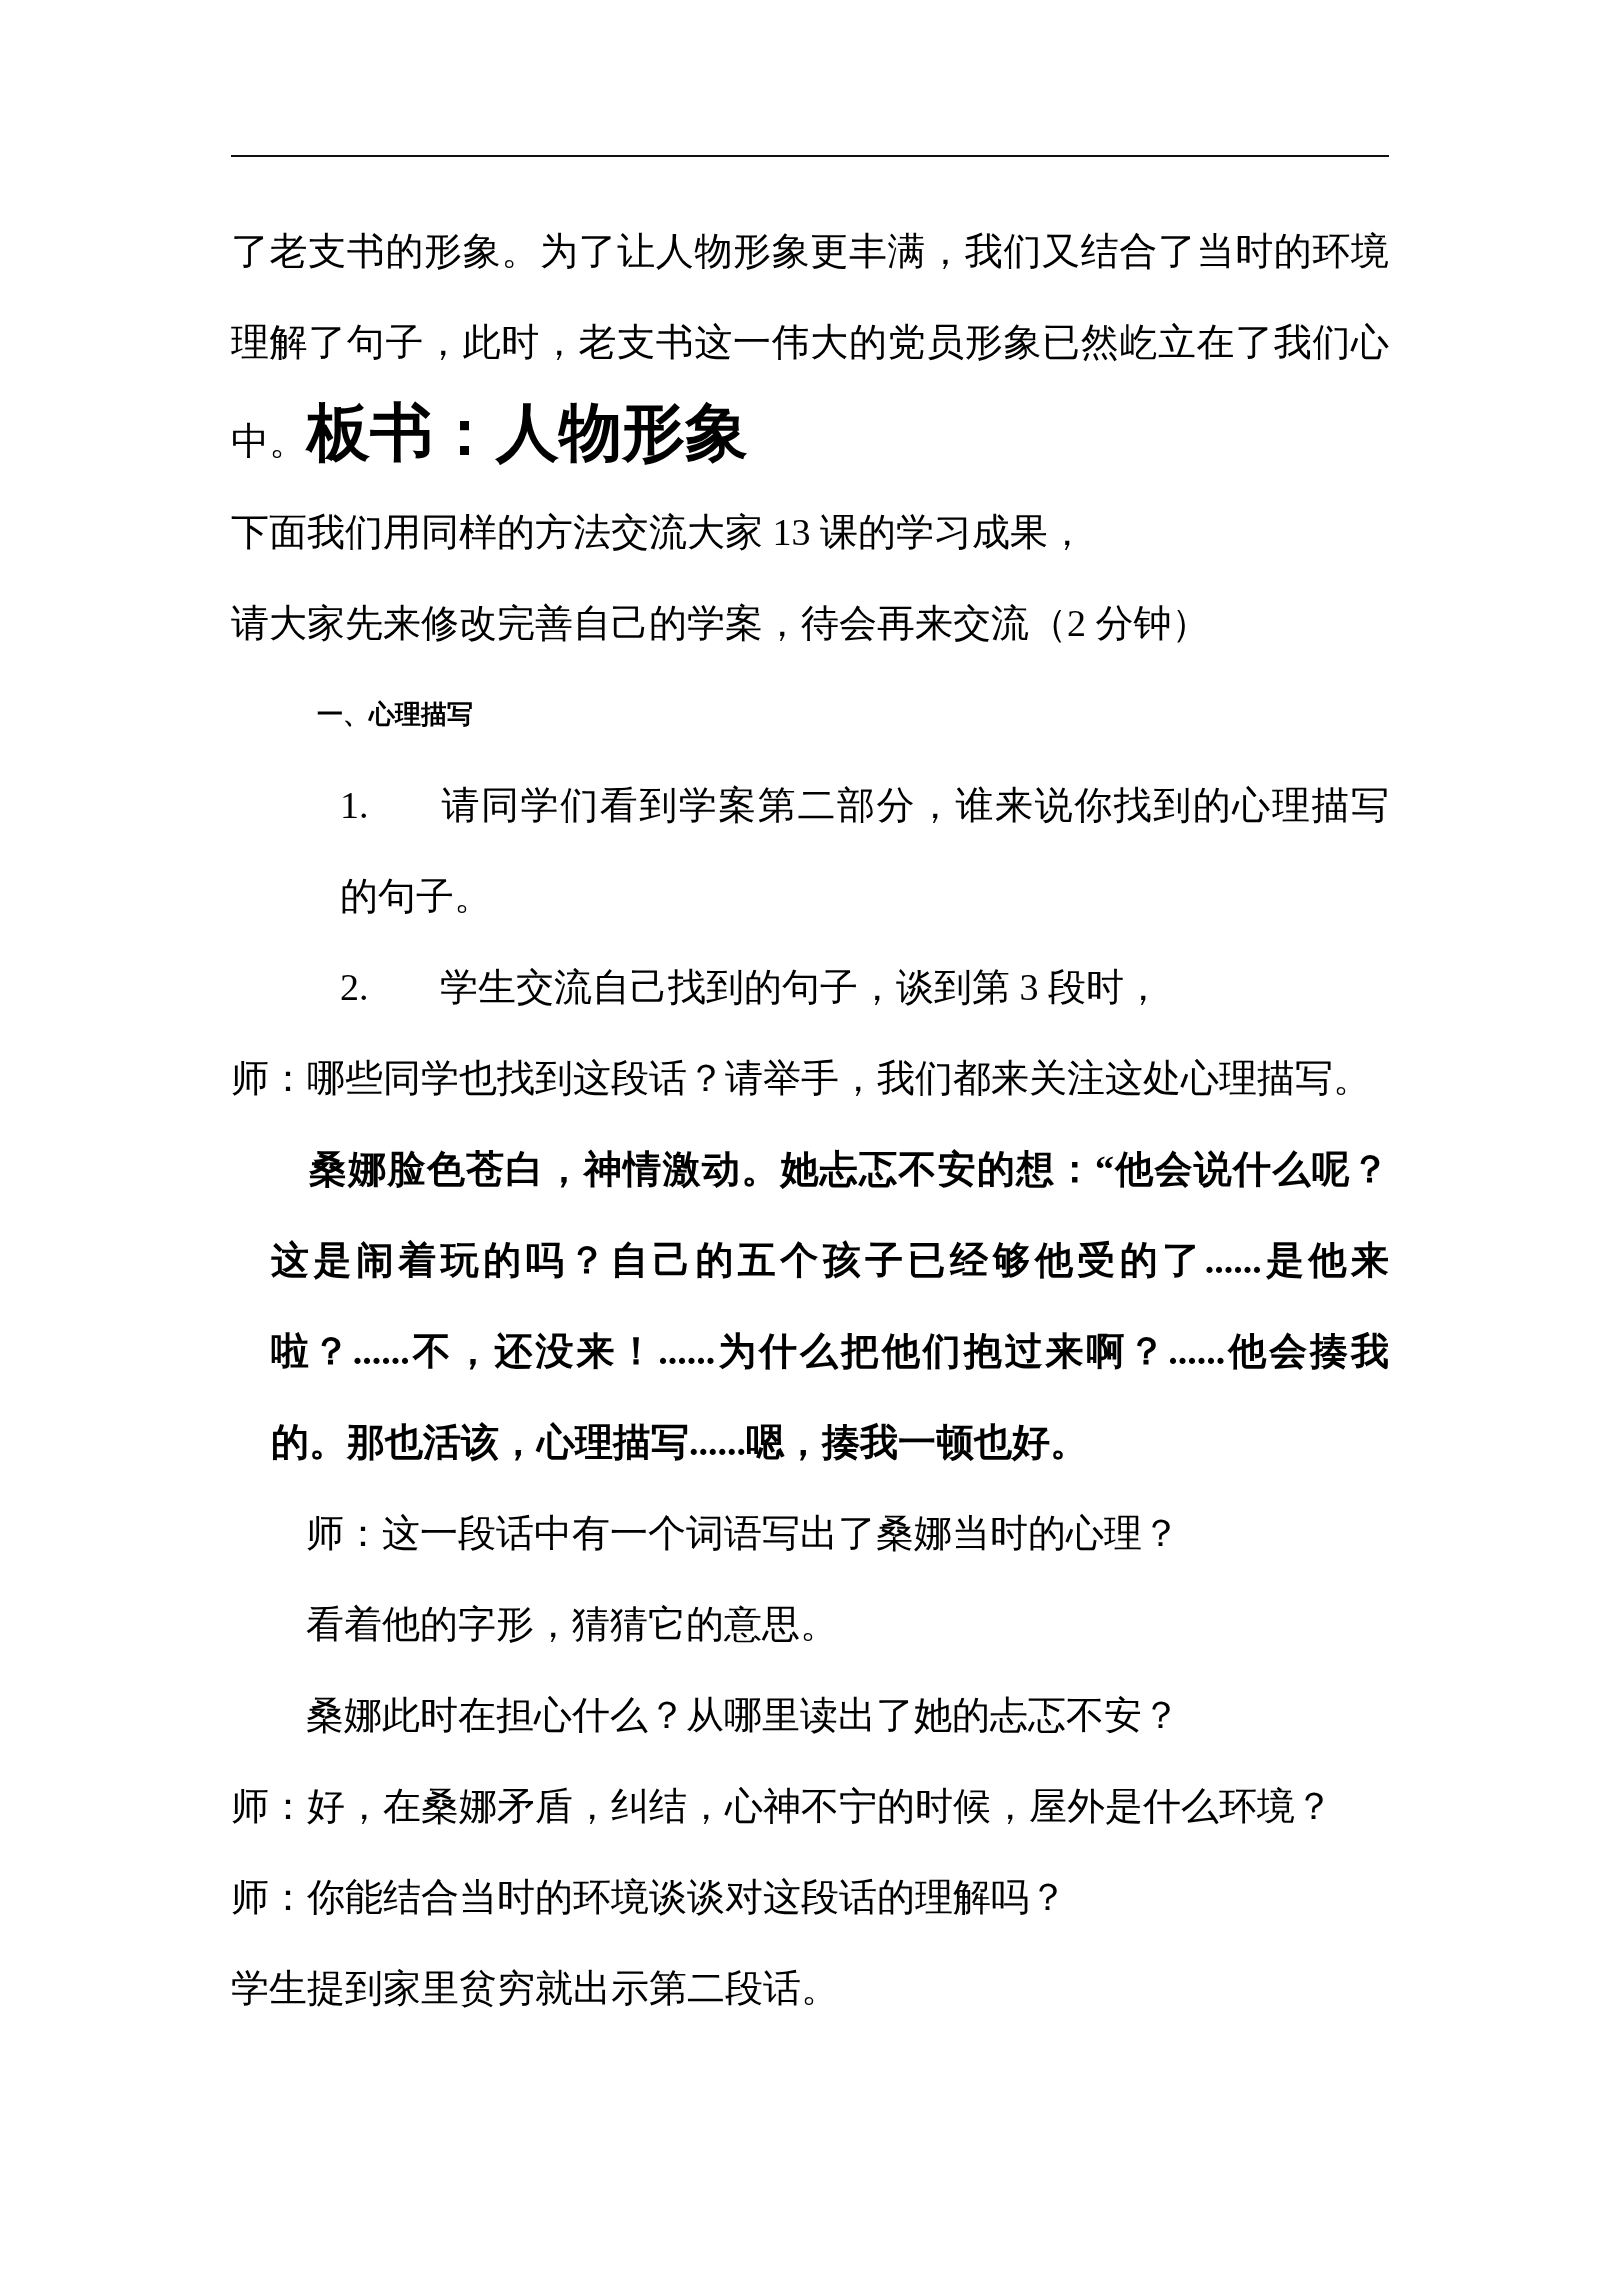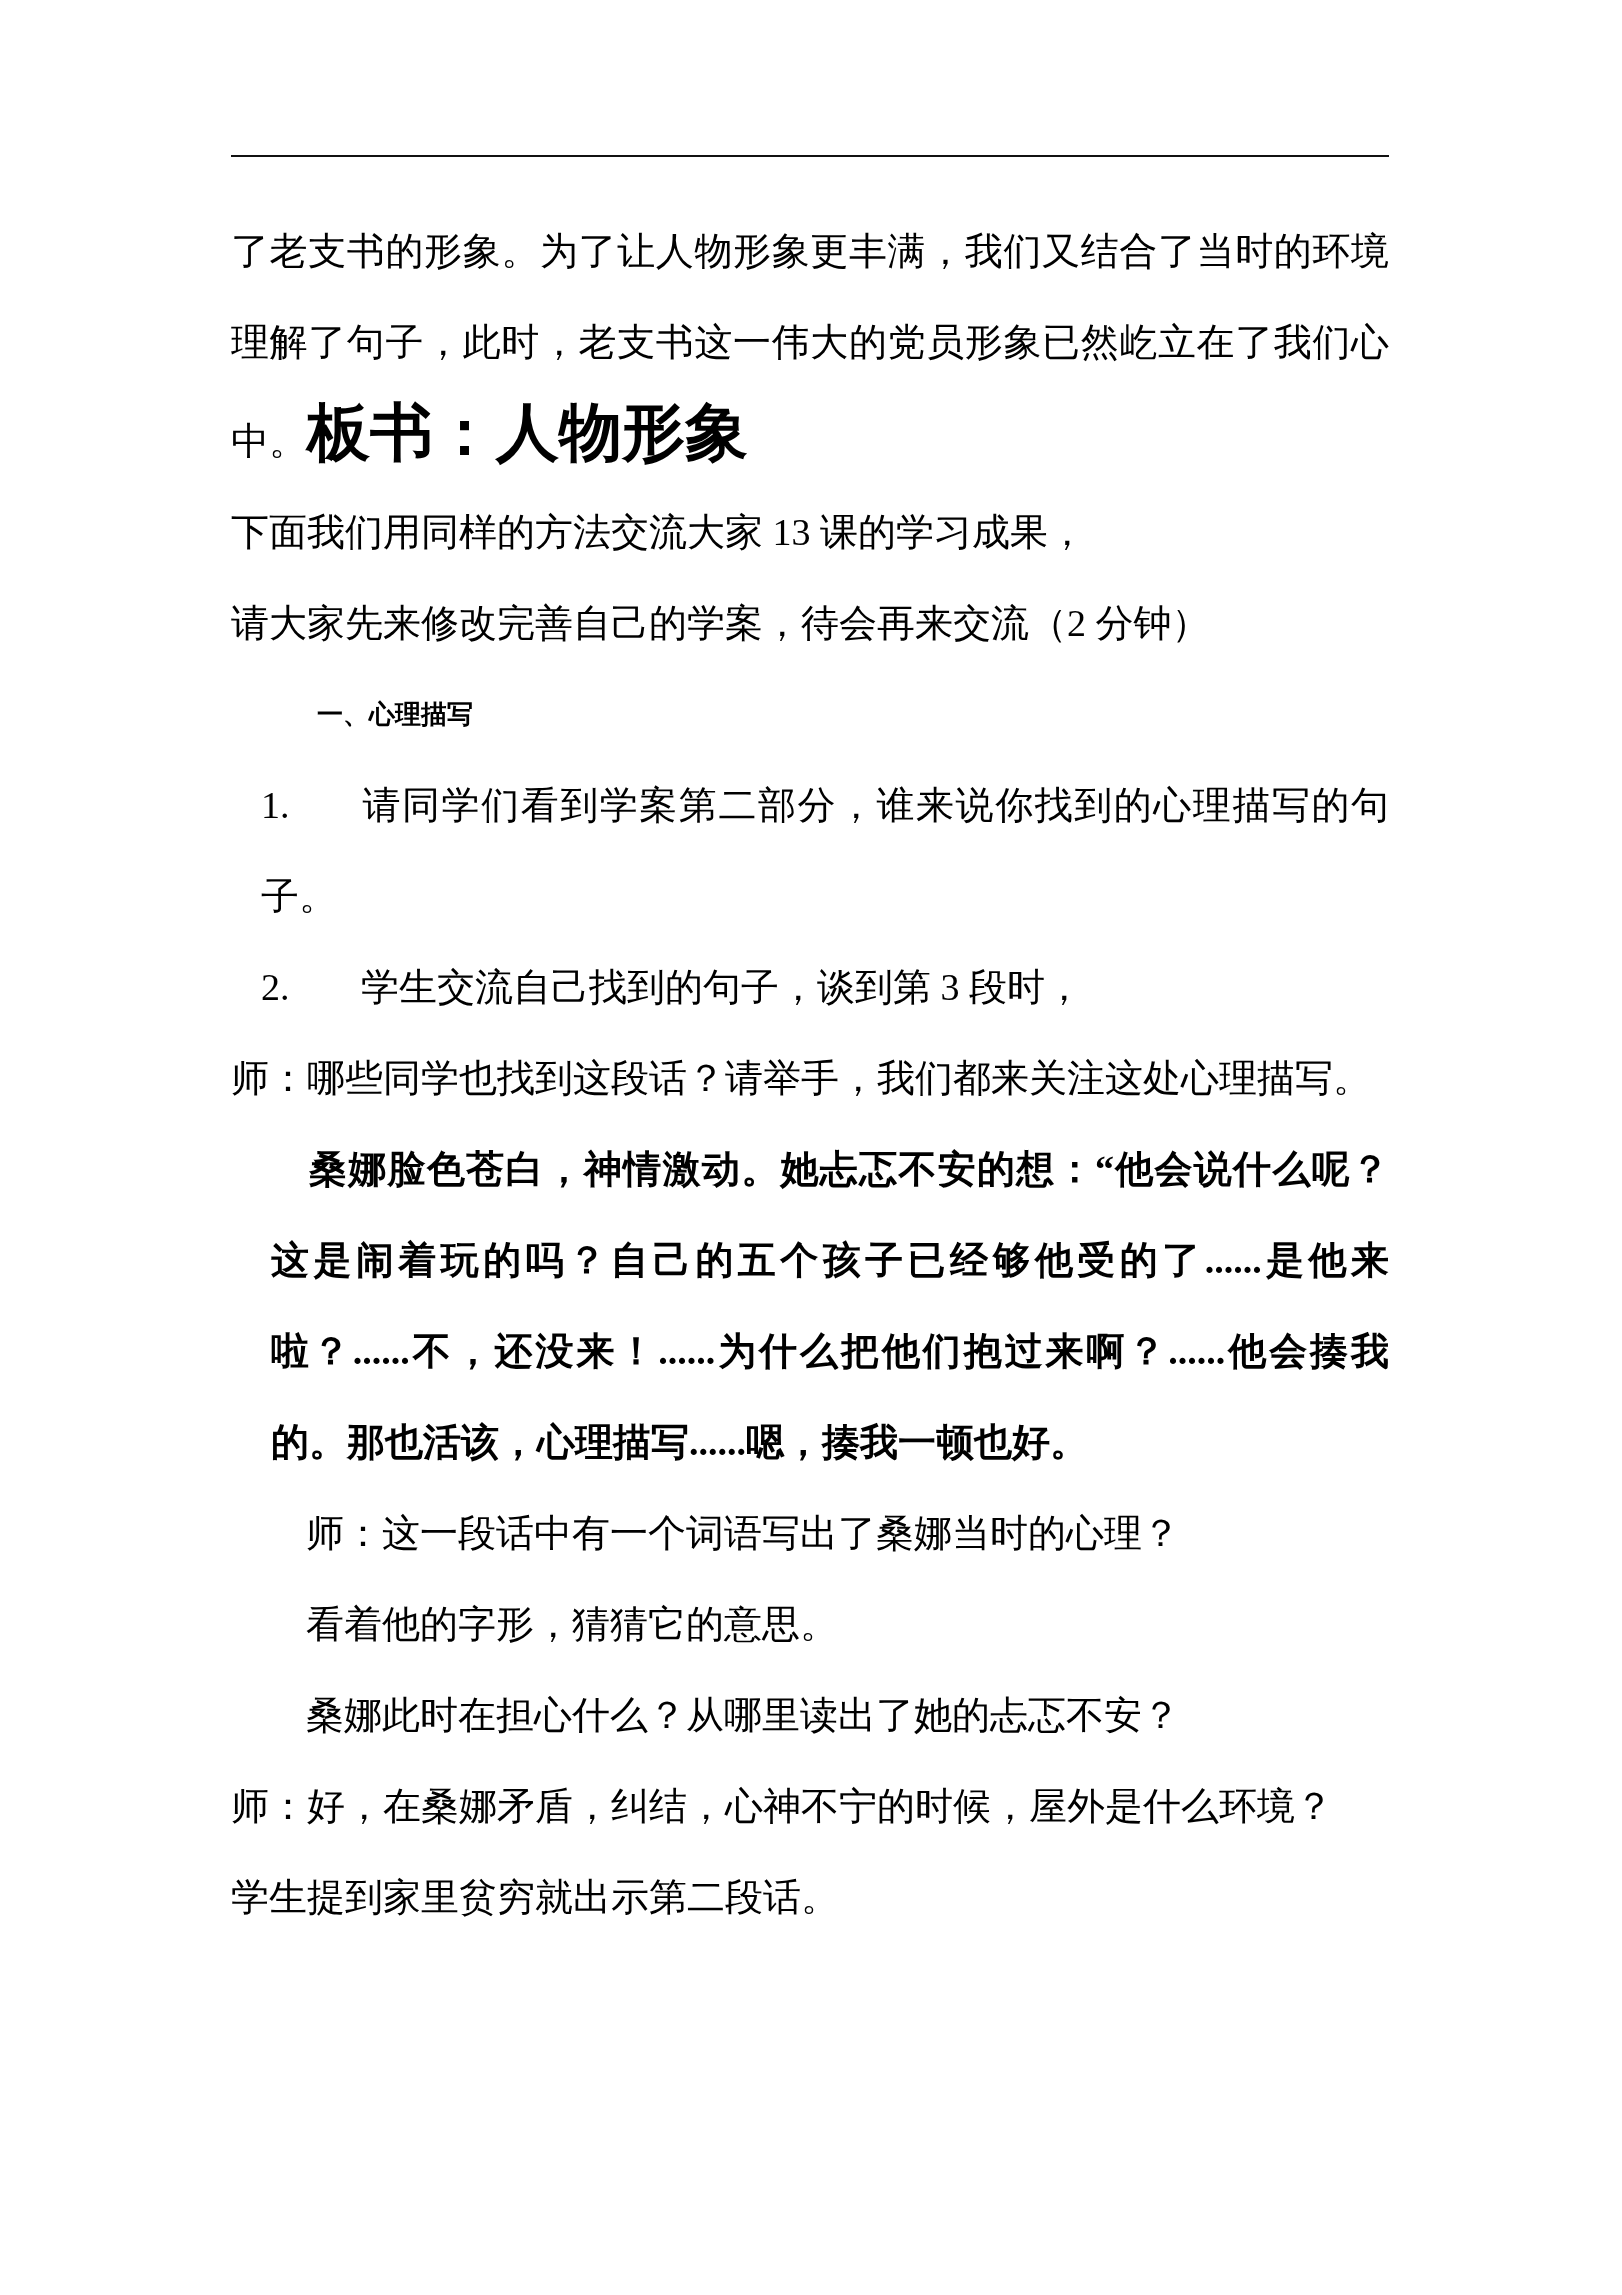--- a/index.html
+++ b/index.html
@@ -42,21 +42,21 @@
   .lesson-title {
     text-align: center;
     font-weight: bold;
   }
   .section-heading {
     font-weight: bold;
     font-size: 26px;
     text-indent: 86px;
   }
   .list-item {
-    margin-left: 30px;
+    margin-left: 109px;
   }
   .list-num {
     display: inline-block;
     width: 100px;
   }
   .quote {
     font-weight: bold;
     padding-left: 40px;
     text-indent: 38px;
   }
@@ -90,17 +90,18 @@
 
   <p class="indent2">师：这一段话中有一个词语写出了桑娜当时的心理？</p>
 
   <p class="indent2">看着他的字形，猜猜它的意思。</p>
 
   <p class="indent2">桑娜此时在担心什么？从哪里读出了她的忐忑不安？</p>
 
   <p>师：好，在桑娜矛盾，纠结，心神不宁的时候，屋外是什么环境？</p>
 
 
+  <p>师：你能结合当时的环境谈谈对这段话的理解吗？</p>
 
   <p>学生提到家里贫穷就出示第二段话。</p>
 
 </div>
 
 
 </body></html>

